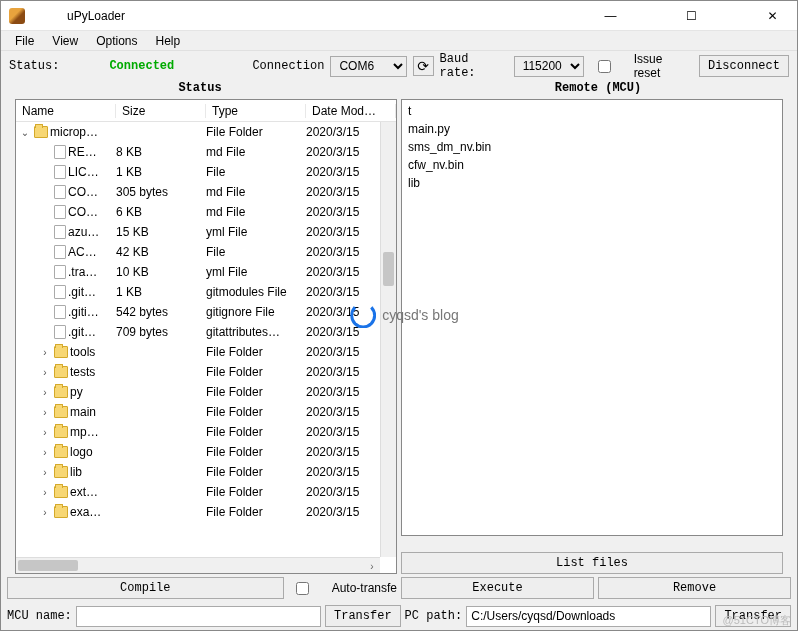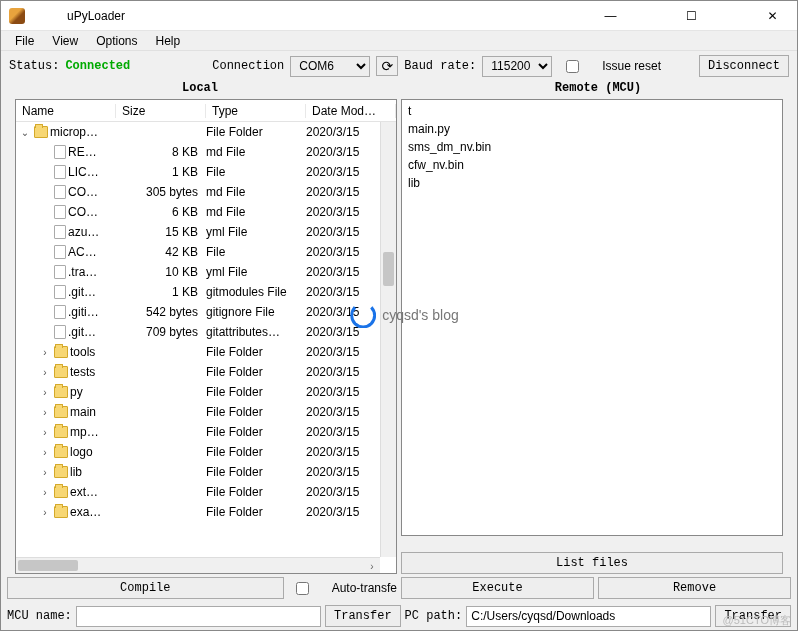--- a/index.html
+++ b/index.html
@@ -52,21 +52,21 @@
   
   .connrow {
     height: 30px;
     display: flex;
     align-items: center;
     padding: 0 8px;
     gap: 6px;
     background:#f0f0f0;
   }
   .status-label { font-family: "Courier New", monospace; }
-  .status-value { font-family: "Courier New", monospace; color:#0a0; font-weight:bold; }
+  .status-value { font-family: "Courier New", monospace; color:#0a0; font-weight:bold;margin-left:44px; }
   .connrow .spacer1 { width: 70px; }
   .connrow .field-label { font-family: "Courier New", monospace; }
   select, input[type=text] {
     font-size: 12px;
     border: 1px solid #aaa;
     background:#eee;
     height: 21px;
     padding: 0 4px;
   }
   .refresh-btn {
@@ -147,21 +147,21 @@
     position:relative;
   }
   .tree-row {
     display:flex;
     align-items:center;
     height:20px;
     font-size:12px;
     white-space:nowrap;
   }
   .tree-row .c-name { display:flex; align-items:center; gap:2px; padding-left:2px;}
-  .tree-row .c-size { text-align:right; padding-right:8px;}
+  .tree-row .c-size { padding-right:8px;}
   .exp {
     width:14px;display:inline-flex;align-items:center;justify-content:center;
     font-size:10px;color:#555;
   }
   .folder-icon {
     width:14px;height:12px;
     background:#f7d774;
     border:1px solid #d4a92a;
     border-radius:1px;
     display:inline-block;
@@ -270,21 +270,21 @@
   </select>
   <label class="checkbox">
     <input type="checkbox" style="">
     <span>Issue reset</span>
   </label>
   <span style="flex:1"></span>
   <div class="btn">Disconnect</div>
 </div>
 
 <div class="pane-titles">
-  <div class="pane-title">Local</div>
+  <div class="pane-title">Status</div>
   <div class="pane-title">Remote (MCU)</div>
 </div>
 
 <div class="main">
 
   <div class="left-pane">
     <div class="tree-wrap">
       <div class="tree-header">
         <div class="col c-name">Name</div>
         <div class="col c-size">Size</div>

